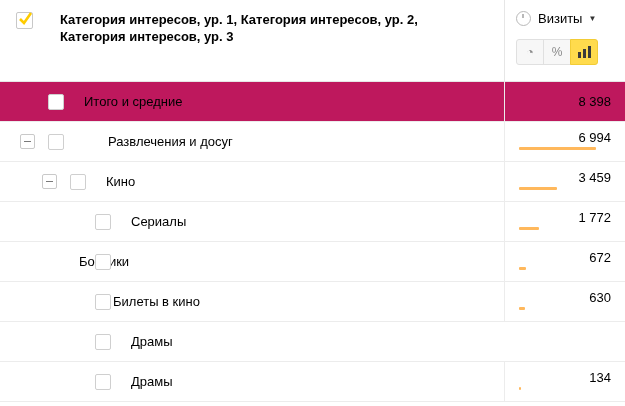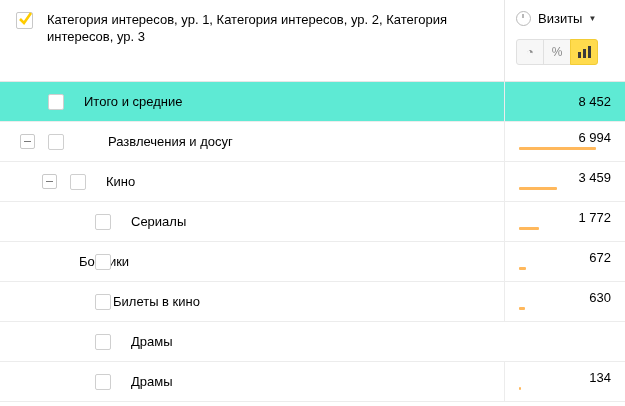--- a/index.html
+++ b/index.html
@@ -45,24 +45,24 @@
     position: relative;
     flex: 0 0 auto;
     margin-top: 1px;
   }
   .hdr-checkbox svg {
     position: absolute;
     left: 1px;
     top: -1px;
   }
   .hdr-title {
-    font-weight: normal;
+    font-weight: bold;
     font-size: 13px;
     line-height: 17px;
-    margin-left: 14px;
+    margin-left: 27px;
     color: #000;
     max-width: 420px;
   }
   .header-right {
     width: 121px;
     flex: 0 0 121px;
     border-left: 1px solid #e6e6e6;
     height: 96px;
     box-sizing: border-box;
     padding: 11px 0 0 0;
@@ -129,21 +129,21 @@
   }
   
   .row {
     display: flex;
     height: 40px;
     border-bottom: 1px solid #ececec;
     box-sizing: border-box;
     position: relative;
   }
   .row.totals {
-    background: #5eead4;
+    background: #be185d;
   }
   .row-left {
     flex: 1 1 auto;
     display: flex;
     align-items: center;
     box-sizing: border-box;
     padding-left: 16px;
     position: relative;
   }
   .row-right {
@@ -242,21 +242,21 @@
     </div>
   </div>
 
   <div id="rows-container">
       <div class="row totals">
         <div class="row-left">
           <div class="cb" style="left: 48px;"></div>
           <span class="row-label" style="margin-left: 68px;">Итого и средние</span>
         </div>
         <div class="row-right">
-          <span class="value">8 452</span>
+          <span class="value">8 398</span>
         </div>
       </div>
       <div class="row">
         <div class="row-left">
           <div class="expander" style="left: 20px;"></div>
           <div class="cb" style="left: 48px;"></div>
           <span class="row-label" style="margin-left: 92px;">Развлечения и досуг</span>
         </div>
         <div class="row-right">
           <span class="value">6 994</span>

